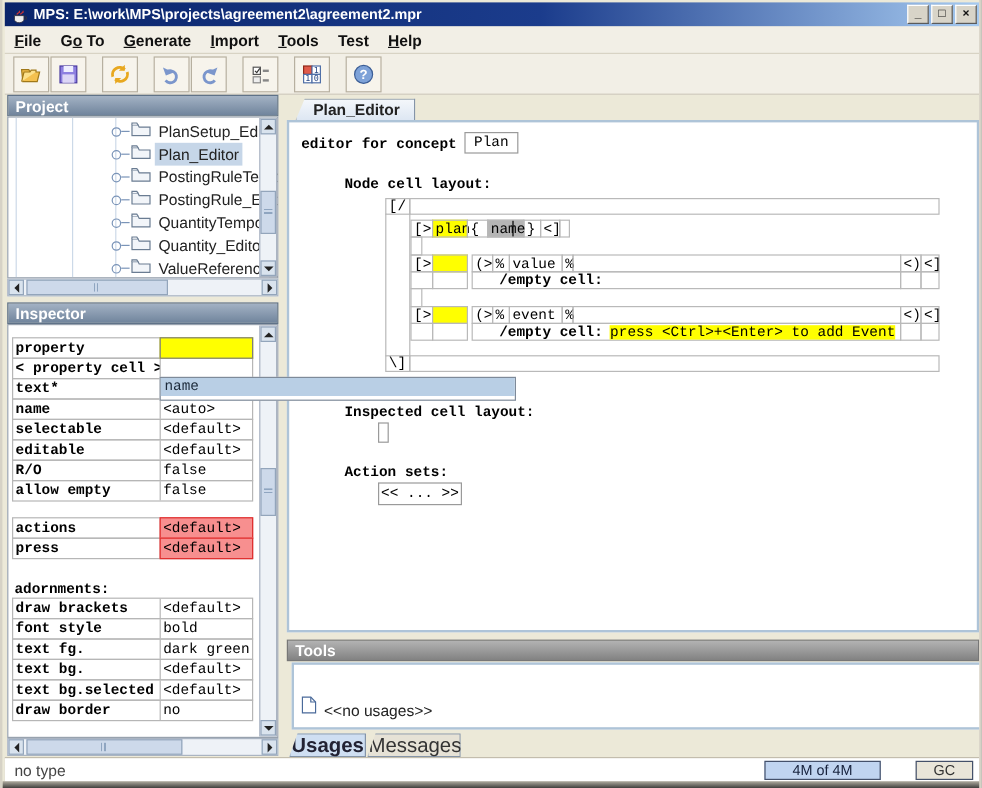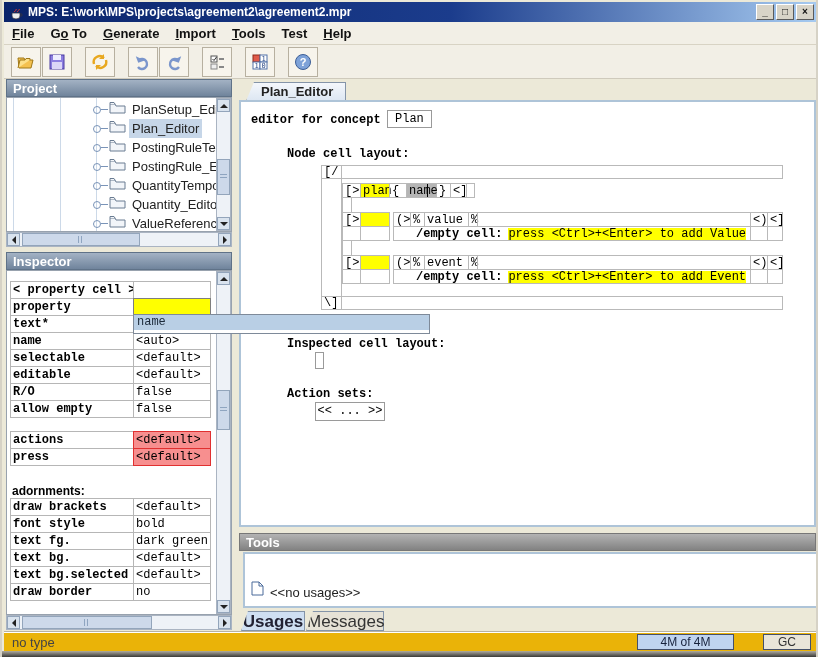--- a/index.html
+++ b/index.html
@@ -64,21 +64,21 @@
     border:1px solid #98a2ae;box-sizing:border-box;overflow:hidden;}
   .instable{position:absolute;left:3px;top:11px;width:201px;
     font-family:"Liberation Mono","DejaVu Sans Mono",monospace;font-size:12px;color:#000;}
   .irow{display:flex;height:18px;border:1px solid #b6b6b6;margin-top:-1px;box-sizing:border-box;}
   .ilabel{width:123px;flex:none;border-right:1px solid #b6b6b6;font-weight:bold;
     padding:1px 2px;box-sizing:border-box;white-space:nowrap;overflow:hidden;line-height:14px;}
   .ival{flex:1;padding:1px 2px;white-space:nowrap;overflow:hidden;line-height:14px;position:relative;box-sizing:border-box;}
   .ival.yellow{background:#ffff00;border:1px solid #7e7e7e;margin:-1px;}
   .ival.red{background:#f78f8f;border:1px solid #e03030;margin:-1px;}
   .ispacer{border:none;height:14px;}
-  .isection{height:16px;font-weight:bold;font-family:Liberation Sans, sans-serif;padding:1px 2px;box-sizing:border-box;}
+  .isection{height:16px;font-weight:bold;font-family:Liberation Mono, monospace;padding:1px 2px;box-sizing:border-box;}
   
   .tab{position:absolute;left:244px;top:82px;height:18px;padding:0 12px 0 14px;
     background:linear-gradient(#f4f7fb,#dce6f2);border:1px solid #8494a8;border-bottom:none;
     font-size:13px;font-weight:bold;color:#222;line-height:18px;
     clip-path:polygon(8px 0,100% 0,100% 100%,0 100%);}
   .editor{position:absolute;left:237px;top:100px;width:577px;height:427px;background:#fff;
     border:2px solid #aec4d8;box-shadow:inset 0 0 0 1px #fff;box-sizing:border-box;
     font-family:"Liberation Mono","DejaVu Sans Mono",monospace;font-size:12px;color:#000;}
   .edconcept{position:absolute;left:10px;top:11px;font-weight:bold;}
   .edconceptbox{position:absolute;left:146px;top:8px;border:1px solid #9a9a9a;padding:1px 7px;font-weight:normal;}
@@ -109,21 +109,21 @@
   
   .toolscontent{position:absolute;left:241px;top:552px;width:618px;height:56px;background:#fff;
     border:2px solid #aec4d8;box-sizing:border-box;display:flex;align-items:flex-end;padding:6px;}
   .nousage{font-size:13px;color:#222;margin-left:6px;}
   .btab{position:absolute;top:611px;height:20px;box-sizing:border-box;font-size:17px;
     line-height:19px;text-align:center;border:1px solid #8494a8;
     clip-path:polygon(7px 0,100% 0,100% 100%,0 100%);}
   .btab.active{background:#cfdff2;font-weight:bold;color:#223;}
   .btab.idle{background:#e6e2d6;color:#333;}
   
-  .statusbar{position:absolute;left:2px;top:632px;width:812px;height:19px;background:#eab308;
+  .statusbar{position:absolute;left:2px;top:632px;width:812px;height:19px;background:#ffffff;
     border-top:1px solid #fff;box-shadow:0 -1px 0 #b8b2a2;font-size:13px;color:#444;}
   .sleft{position:absolute;left:8px;top:2px;}
   .membar{position:absolute;left:633px;top:1px;width:97px;height:16px;background:#c0d4f0;
     border:1px solid #44506a;box-sizing:border-box;text-align:center;font-size:12px;color:#16213c;line-height:14px;}
   .gcbtn{position:absolute;left:759px;top:1px;width:48px;height:16px;background:#e9e5d9;
     border:1px solid #44506a;box-sizing:border-box;text-align:center;font-size:12px;color:#333;line-height:14px;}
   .bottomedge{position:absolute;left:0;top:651px;width:818px;height:6px;
     background:linear-gradient(#b0aca0,#3a3a38);}
   
   .popup{position:absolute;left:131px;top:314px;width:297px;height:20px;z-index:60;
@@ -337,26 +337,26 @@
       </div>
     <div class="sbtn" style="right:0;top:0;">
         <span class="arr rt"></span>
       </div>
   </div>
 
   <div class="phdr" style="left:4px;top:252px;width:226px;">Inspector</div>
   <div class="insbody">
     <div class="instable">
       <div class="irow">
+          <div class="ilabel">property</div>
+          <div class="ival yellow"></div>
+        </div>
+      <div class="irow">
           <div class="ilabel">&lt; property cell &gt;</div>
           <div class="ival"></div>
-        </div>
-      <div class="irow">
-          <div class="ilabel">property</div>
-          <div class="ival yellow"></div>
         </div>
       <div class="irow">
           <div class="ilabel">text*</div>
           <div class="ival"></div>
         </div>
       <div class="irow">
           <div class="ilabel">name</div>
           <div class="ival">&lt;auto&gt;</div>
         </div>
       <div class="irow">
@@ -474,21 +474,20 @@
           <div class="ctcell cflex"></div>
           <div class="ctcell cw18">&lt;)</div>
           <div class="ctcell cw16">&lt;]</div>
         </div>
         <div class="ctr">
           <div class="ctcell cw19"></div>
           <div class="ctcell cw30"></div>
           <div class="gap4"></div>
           <div class="ctcell cflex hintcell">
               <span class="hintlbl">/empty cell:</span>
-              <span class="hinttxt">press &lt;Ctrl&gt;+&lt;Enter&gt; to add Value</span>
             </div>
           <div class="ctcell cw18"></div>
           <div class="ctcell cw16"></div>
         </div>
         <div class="spacerrow">
             <div class="ctcell cw10"></div>
           </div>
         <div class="ctr">
           <div class="ctcell cw19">[&gt;</div>
           <div class="ctcell cw30 bgy"></div>

